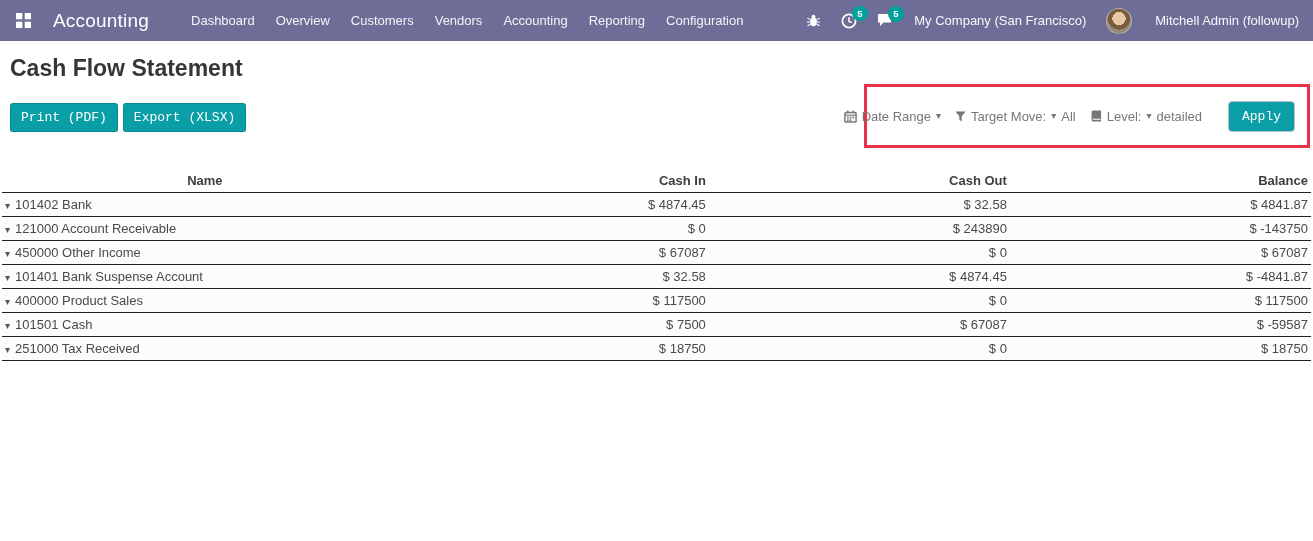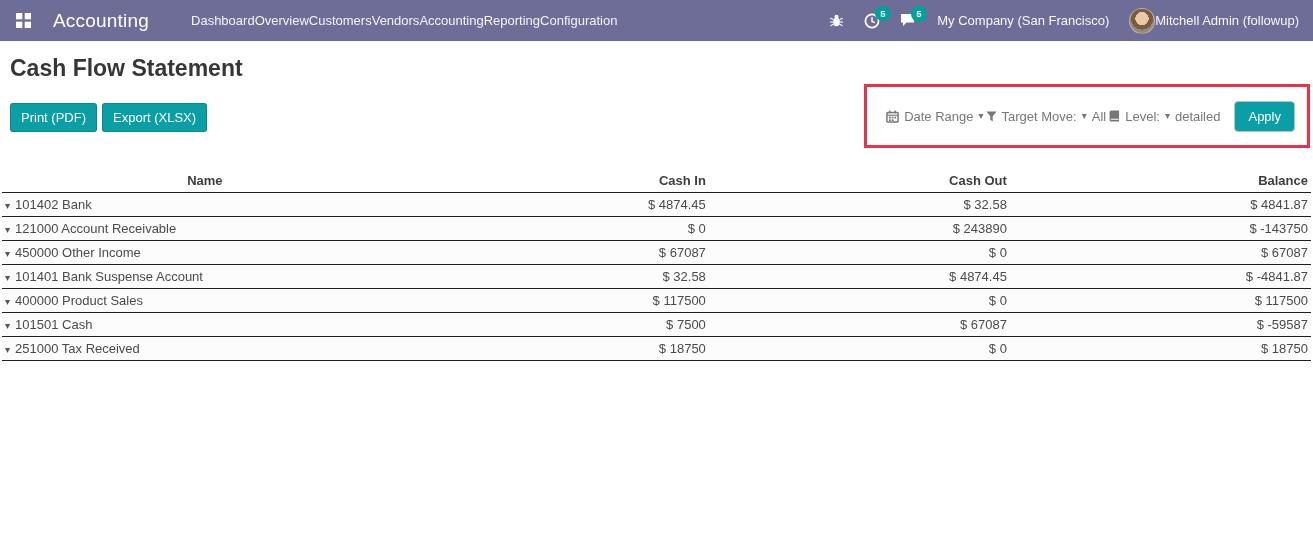--- a/index.html
+++ b/index.html
@@ -12,53 +12,53 @@
   }
 
   
   .navbar {
     height:41px; background:var(--navbar-bg,#6e6d97);
     display:flex; align-items:center;
     padding:0 14px 0 10px; color:#fff;
   }
   .apps-btn { display:flex; align-items:center; padding:4px 6px; cursor:pointer; }
   .brand { font-size:19px; color:#fff; margin-left:16px; cursor:pointer; letter-spacing:.2px; }
-  .menu { list-style:none; display:flex; margin:0 0 0 42px; padding:0; font-size:13px; }
+  .menu { list-style:none; display:flex; gap:21px; margin:0 0 0 42px; padding:0; font-size:13px; }
   .menu li { color:rgba(255,255,255,.92); cursor:pointer; white-space:nowrap; }
   .nav-right { margin-left:auto; display:flex; align-items:center; gap:20px; font-size:13px; }
   .icon-wrap { position:relative; display:flex; align-items:center; cursor:pointer; }
   .badge {
     position:absolute; top:-7px; left:11px;
     background:var(--badge,#00a09d); color:#fff;
     border-radius:9px; font-size:9.5px; line-height:1;
     padding:3px 5px; font-weight:bold;
   }
   .company-name, .user-menu { color:rgba(255,255,255,.95); cursor:pointer; white-space:nowrap; }
-  .user-menu { display:flex; align-items:center; gap:0; }
+  .user-menu { display:flex; align-items:center; gap:23px; }
   .avatar {
     width:26px; height:26px; border-radius:50%;
     background:radial-gradient(circle at 50% 40%, #e9c9a5 0 35%, #7a5b3d 36% 58%, #93897d 59%);
     border:1px solid rgba(255,255,255,.35);
   }
 
   
   .page-title { font-size:23px; font-weight:bold; color:#363636; margin:14px 0 8px 10px; }
   .btn-row { display:flex; gap:5px; margin:21px 0 0 10px; }
   .btn {
     background:var(--accent,#0a9fa7); color:#fff; border:1px solid rgba(0,0,0,.15);
     border-radius:3px; font-size:13px; padding:6px 10px; cursor:pointer;
-    font-family:Liberation Sans, sans-serif;
+    font-family:Liberation Mono, monospace;
   }
 
   
   .filter-box {
     position:absolute; top:84px; right:3px; width:446px; height:64px;
     border:3px solid var(--highlight,#e73249);
     display:flex; align-items:center; justify-content:flex-end;
-    gap:2px; padding-right:12px; color:#777; font-size:13px; background:#fff;
+    gap:14px; padding-right:12px; color:#777; font-size:13px; background:#fff;
   }
   .filter-item { display:flex; align-items:center; gap:5px; cursor:pointer; white-space:nowrap; }
   .caret { font-size:10px; color:#777; line-height:1; }
   .filter-val { color:#777; }
   .apply-btn { margin-left:12px; padding:7px 13px; border:1px solid #b9c2c6; border-radius:4px;text-align:center; }
 
   
   .report-table { width:1309px; margin:39px 2px 0; border-collapse:collapse; font-size:13px; }
   .report-table th {
     font-weight:bold; color:#3e3e3e; text-align:right;

